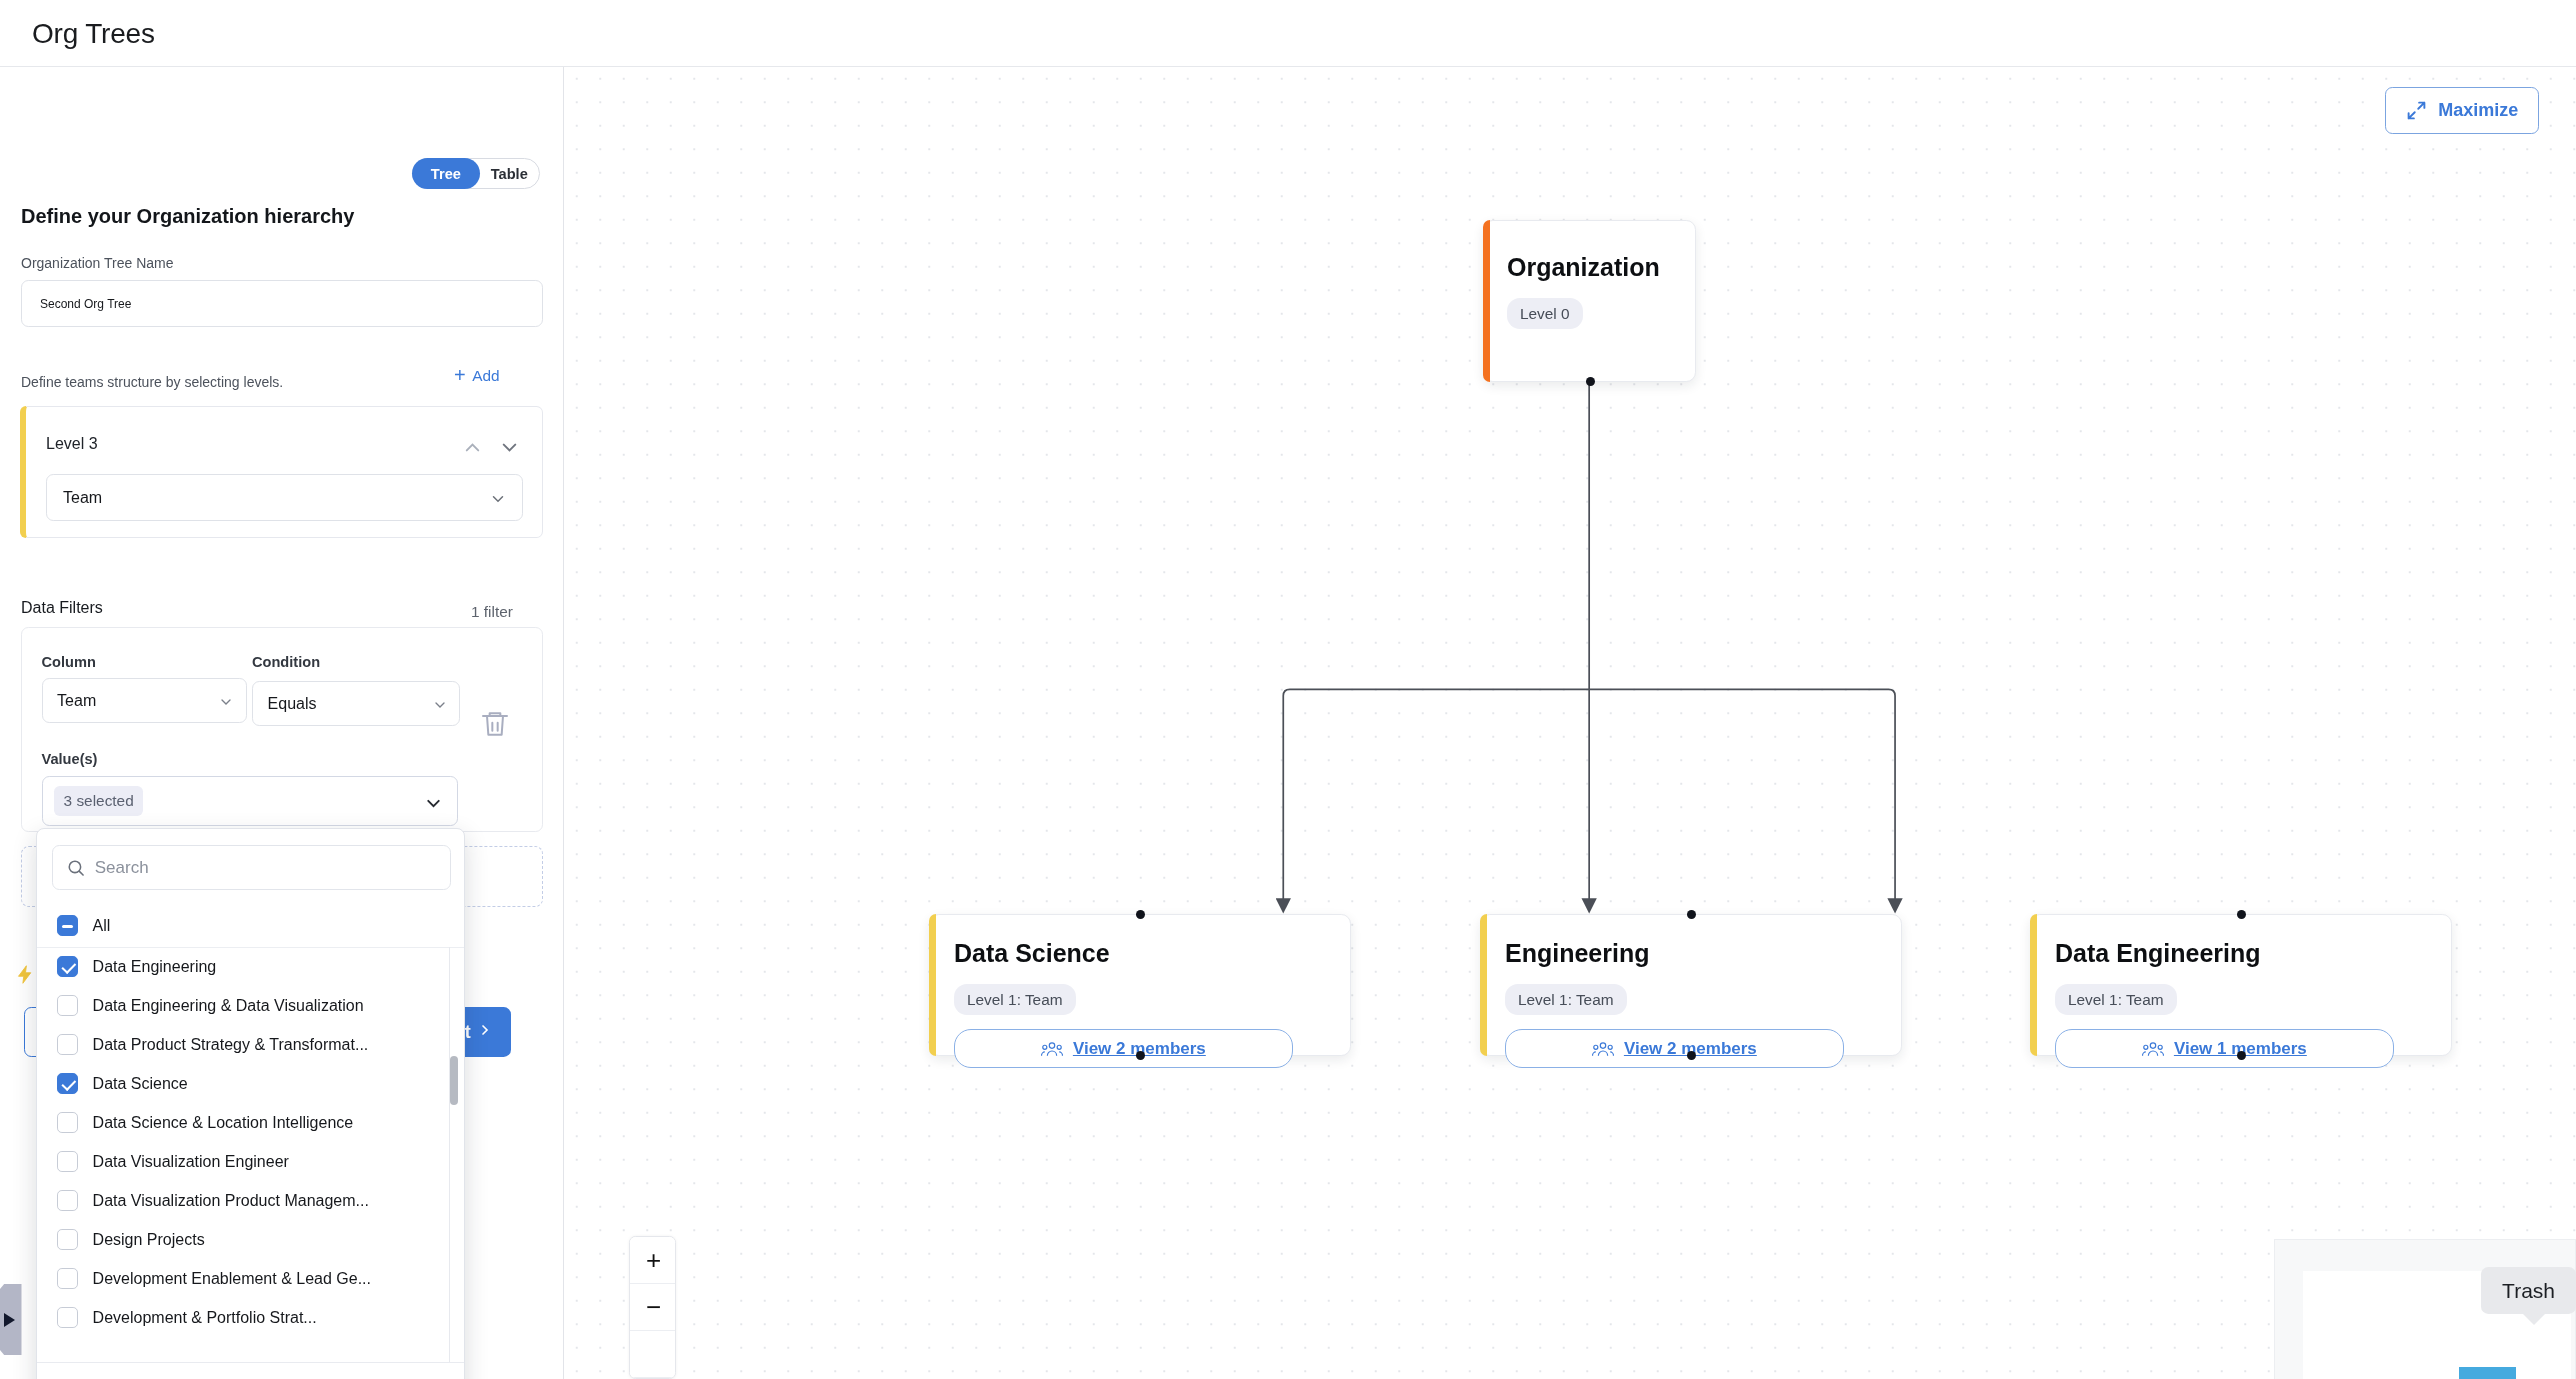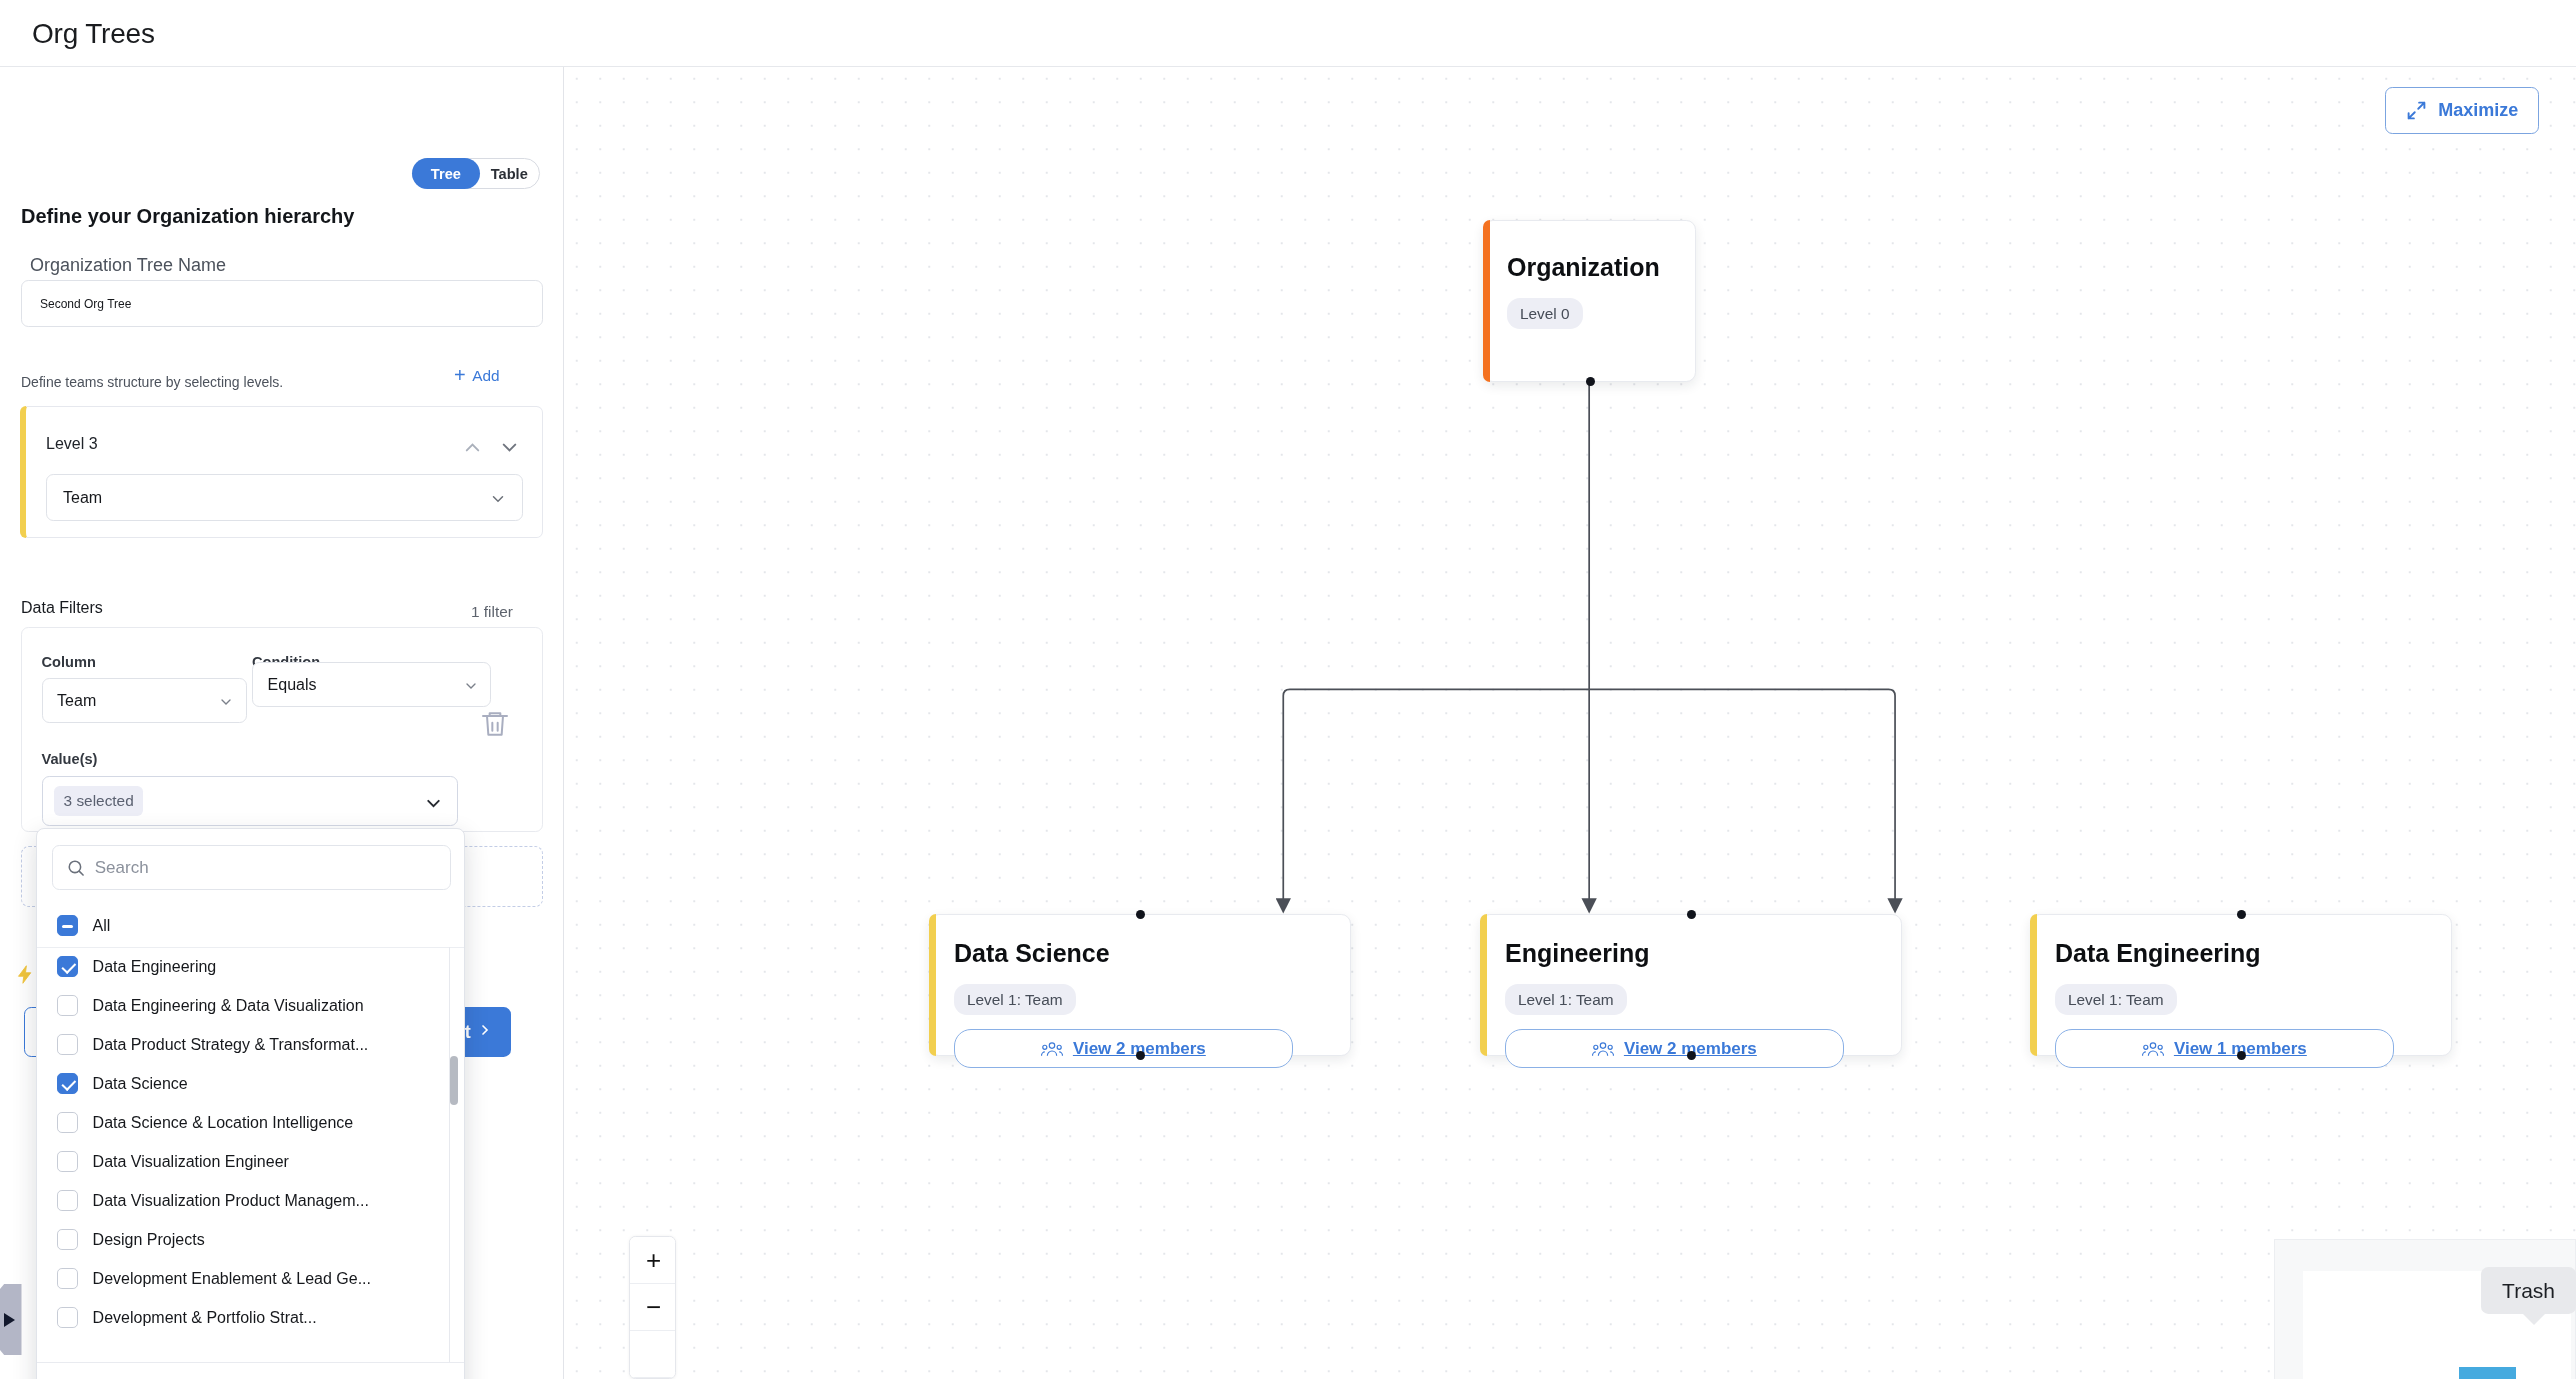--- a/index.html
+++ b/index.html
@@ -48,21 +48,21 @@
     border-radius: 15.4px; margin-left: -0.8px; height: 31px;
   }
   #view-toggle .seg.inactive { width: 60px; color: #2b2f36; }
 
   #hierarchy-heading {
     position: absolute; left: 21px; top: 138px;
     font-size: 20px; font-weight: 700; color: #13161a;
   }
 
   .field-label {
-    font-size: 18px; color: #4c525c; font-weight: 400; margin-left: 9px;
+    font-size: 14px; color: #4c525c; font-weight: 400;
   }
   #tree-name-label { position: absolute; left: 21px; top: 188px; }
   #tree-name-input {
     position: absolute; left: 21px; top: 213px;
     width: 522px; height: 47px;
     border: 0.8px solid #dfe2e8; border-radius: 7.3px;
     background: #fff; padding: 0 18px;
     font-size: 12px; color: #16181c;
     font-family: "Liberation Sans", sans-serif;
   }
@@ -133,21 +133,21 @@
   #cond-label { left: 230px; top: 26px; }
   #val-label  { left: 19.5px; top: 123px; }
 
   .mini-select {
     position: absolute; height: 45px;
     border: 0.8px solid #dfe2e8; border-radius: 7.3px; background: #fff;
     display: flex; align-items: center; padding: 0 14.6px;
     font-size: 16px; color: #16181c;
   }
   #col-select  { left: 19.5px;  top: 50px; width: 205px; }
-  #cond-select { left: 230px; top: 34px; width: 239px; }
+  #cond-select { left: 230px; top: 53px; width: 208px; }
   .mini-select .chev { position: absolute; right: 11.4px; top: 14.6px; }
 
   #delete-filter-btn {
     position: absolute; left: 479px; top: 641px;
     width: 32px; height: 32px; cursor: pointer;
   }
 
   #value-select {
     position: absolute; left: 19.5px; top: 148px;
     width: 416px; height: 50px;

